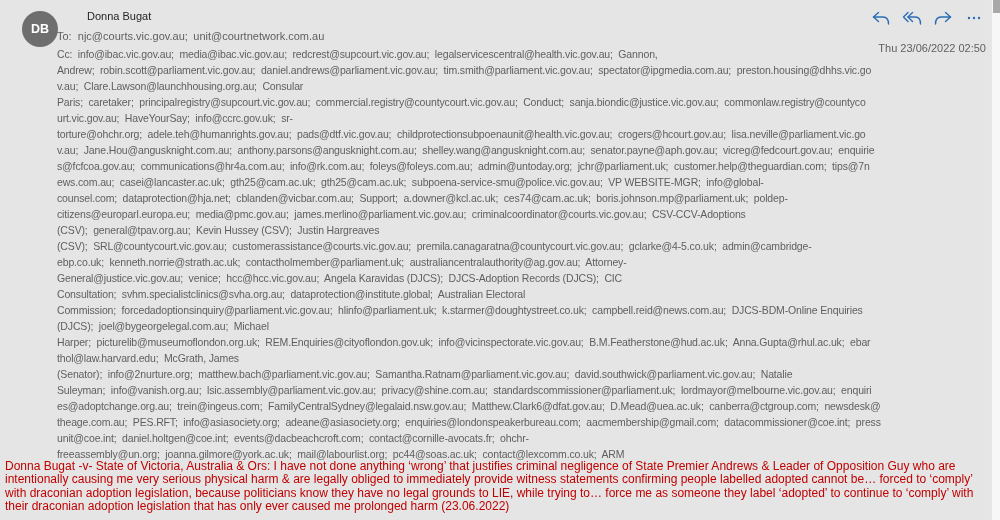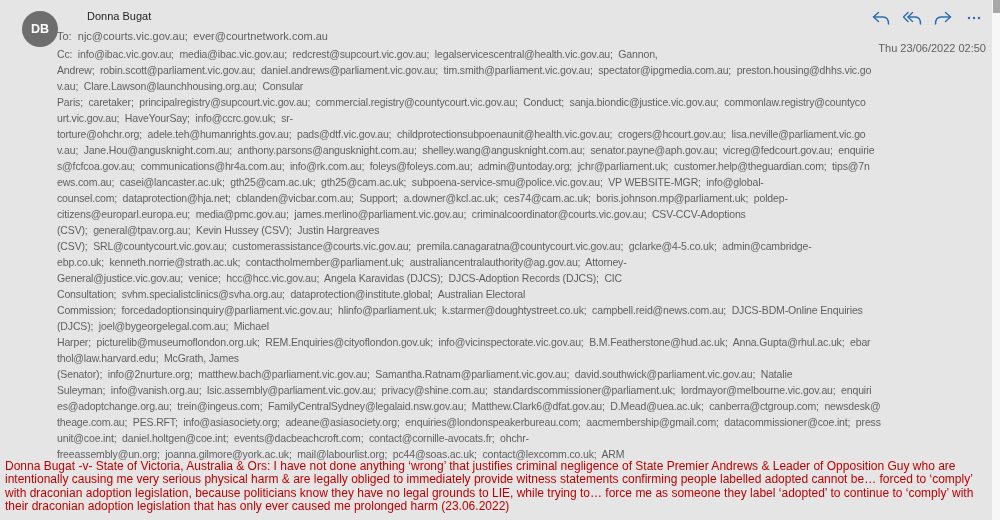--- a/index.html
+++ b/index.html
@@ -85,21 +85,21 @@
 </head>
 <body>
 
 <div class="page">
 
   <div class="header">
     <div class="avatar">
       <span>DB</span>
     </div>
     <div class="sender-name">Donna Bugat</div>
-    <div class="to-line"><span>To:</span>&nbsp; <span>njc@courts.vic.gov.au; ever@courtnetwork.com.au</span></div>
+    <div class="to-line"><span>To:</span>&nbsp; <span>njc@courts.vic.gov.au; unit@courtnetwork.com.au</span></div>
 
     <div class="header-right">
       <div class="actions">
         <button class="action-btn" title="Reply">
           <span>
             <svg width="18" height="15" viewBox="0 0 18 15" fill="none" stroke="#2b6cb5" stroke-width="1.4" stroke-linecap="round" stroke-linejoin="round">
               <path d="M6.5 1.5 L1.5 6 L6.5 10.5"></path>
               <path d="M1.5 6 H11 C14.5 6 16.5 8.5 16.5 13"></path>
             </svg>
           </span>

